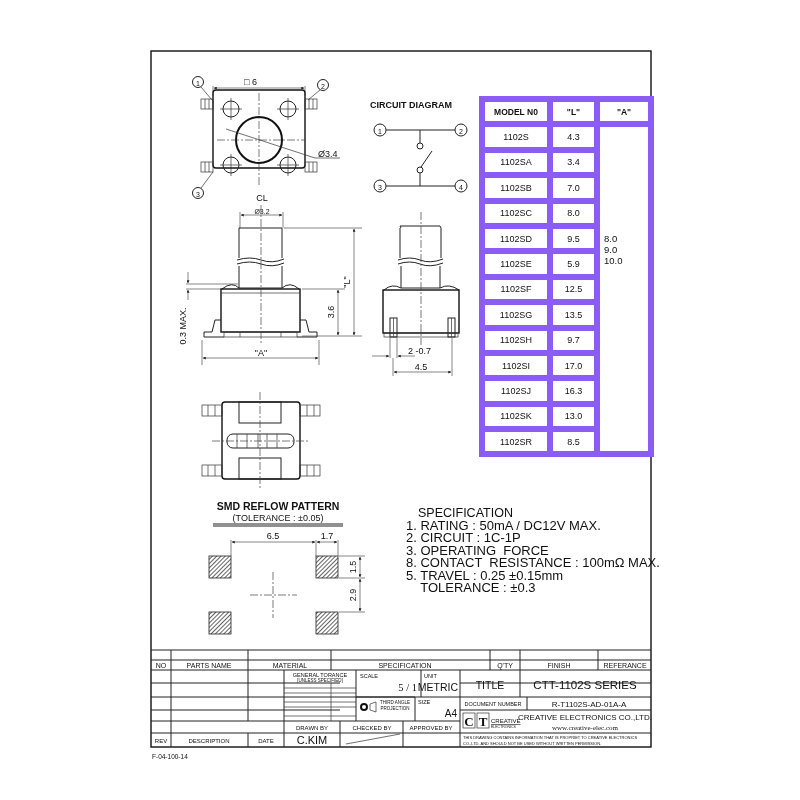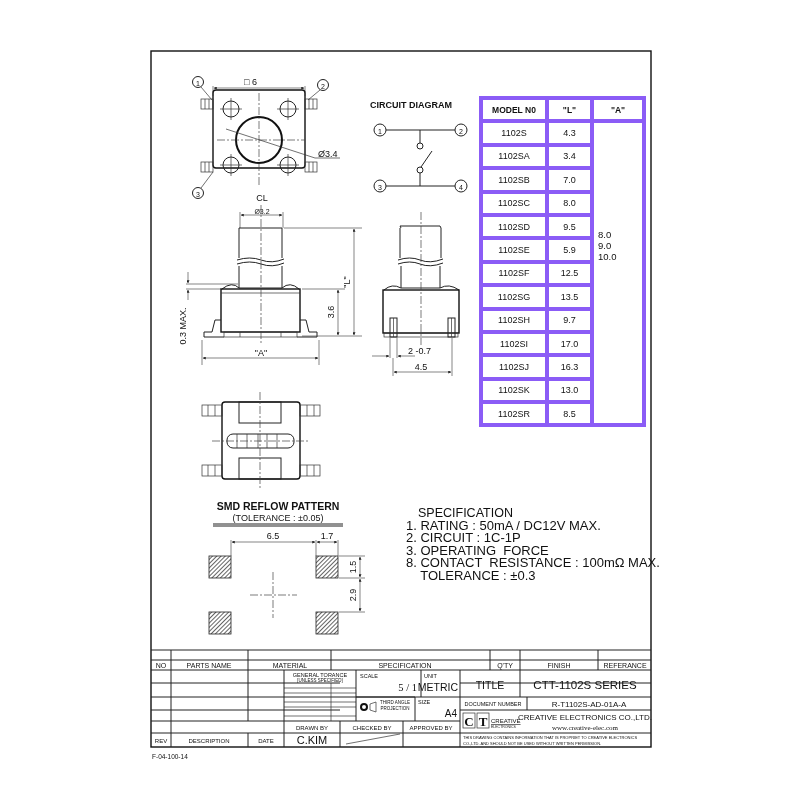--- a/index.html
+++ b/index.html
@@ -15,21 +15,21 @@
   .hatch { fill:url(#hatch); stroke:#222; stroke-width:0.8; }
   .t-sm { font-size:7px; }
   .t-xs { font-size:5.5px; }
   .t-md { font-size:9px; }
   .t-lg { font-size:12px; }
   .t-b { font-weight:bold; }
   .spec-block { position:absolute; left:406px; top:506px; width:250px; }
   .spec-title { font-size:12.5px; margin-left:12px; line-height:14px; }
   .spec-line { font-size:13px; line-height:12.4px; white-space:pre; }
   .model-table { position:absolute; left:479px; top:96px; border-collapse:collapse; font-size:9px; }
-  .model-table td, .model-table th { border:4px solid #8b5cf6; height:19.4px; padding:0; text-align:center; font-weight:normal;margin-top:20px; }
+  .model-table td, .model-table th { border:6px solid #8b5cf6; height:19.4px; padding:0; text-align:center; font-weight:normal;margin-top:20px; }
   .model-table th { font-weight:bold; font-size:8.5px; }
   .col-model { width:62px; }
   .col-l { width:41px; }
   .col-a { width:48px; }
   .a-cell { vertical-align:top; text-align:left !important; padding-left:4px !important; }
   .a-vals { margin-top:106px; line-height:11px; font-size:9.5px; }
 </style>
 </head>
 <body>
 
@@ -412,14 +412,15 @@
       </tr>
 </tbody>
   </table>
 
 <div class="spec-block">
   <div class="spec-title">SPECIFICATION</div>
   <div class="spec-line">1. RATING : 50mA / DC12V MAX.</div>
   <div class="spec-line">2. CIRCUIT : 1C-1P</div>
   <div class="spec-line">3. OPERATING  FORCE</div>
   <div class="spec-line">8. CONTACT  RESISTANCE : 100mΩ MAX.</div>
+  <div class="spec-line">5. TRAVEL : 0.25 ±0.15mm</div>
   <div class="spec-line">    TOLERANCE : ±0.3</div>
 </div>
 
 </body></html>

